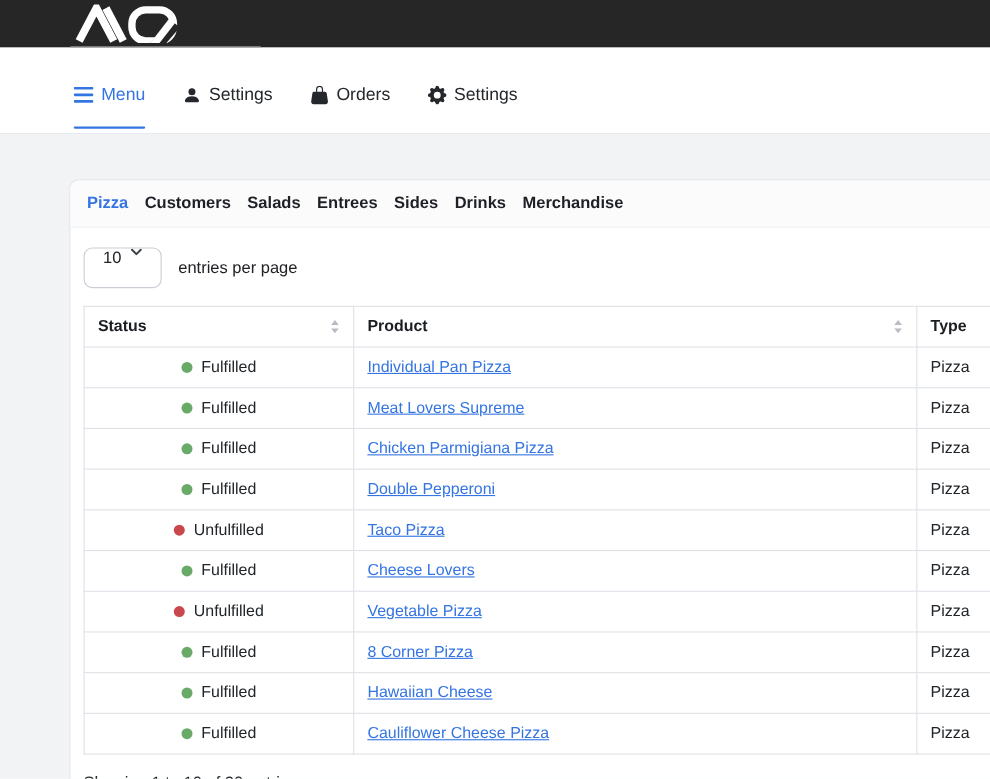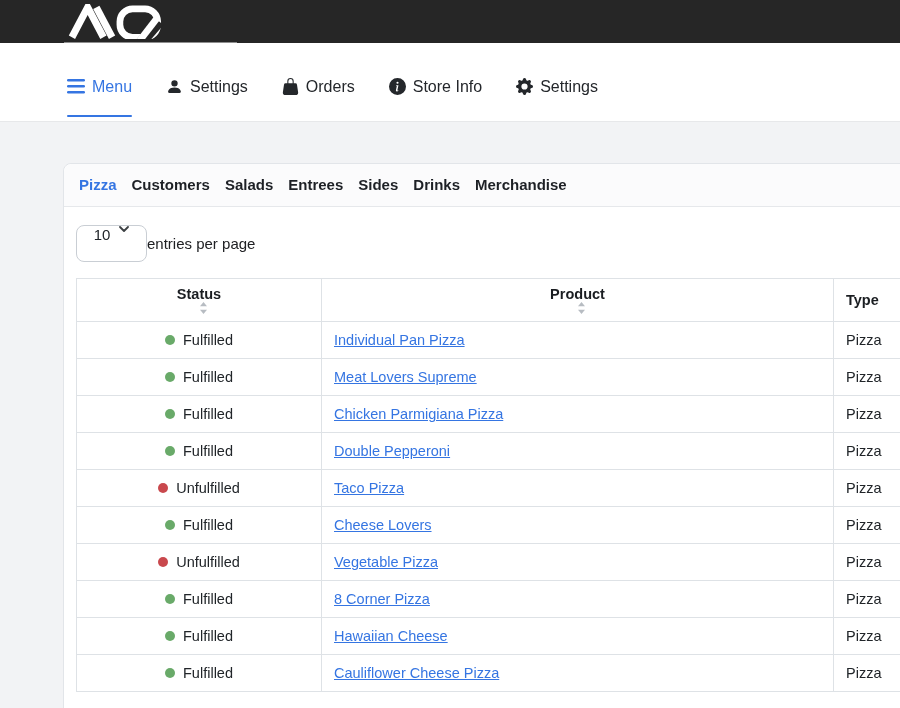--- a/index.html
+++ b/index.html
@@ -31,27 +31,27 @@
   
   .main{height:586px;padding:41px 0 0 63px;}
   .card{width:1100px;background:#fff;border:1px solid var(--card-border);border-radius:8px;}
   .card-header{background:#fbfbfc;border-bottom:1px solid #e6e8eb;border-radius:8px 8px 0 0;padding:11px 15px;display:flex;gap:15px;}
   .tab{font-size:15px;font-weight:700;color:#1d2025;cursor:pointer;line-height:20px;}
   .tab.active{color:var(--accent);}
   .card-body{padding:18px 12px;}
 
   .entries-row{display:flex;align-items:center;}
   .page-size-select{width:71px;height:37px;border:1px solid #c9ced4;border-radius:8px;background:#fff;display:flex;align-items:flex-start;justify-content:center;gap:9px;font-size:15px;cursor:pointer;}
-  .entries-label{margin-left:0;font-size:15px;color:#202124;}
+  .entries-label{margin-left:15px;font-size:15px;color:#202124;}
 
   table{border-collapse:collapse;table-layout:fixed;width:1070px;margin-top:16px;background:#fff;}
   col.c-status{width:245px;} col.c-product{width:512px;} col.c-type{width:313px;}
   th,td{border:1px solid var(--border);padding:7px 12px;font-size:14.5px;text-align:left;height:37px;vertical-align:middle;}
   th{font-weight:700;color:#1a1d21;}
-  .th-inner{display:flex;align-items:center;justify-content:space-between;flex-direction:column;}
+  .th-inner{display:flex;align-items:center;justify-content:space-between;}
   .sort-icon{display:block;flex:0 0 auto;margin-left:8px;}
   .status-cell{display:flex;align-items:center;gap:8px;justify-content:center;}
   .dot{width:10px;height:10px;border-radius:50%;flex:0 0 auto;background:#9aa0a6;}
   .dot-green{background:var(--green);}
   .dot-red{background:var(--red);}
   td a{color:var(--accent);text-decoration:underline;cursor:pointer;}
   .summary{margin-top:17px;font-size:15px;color:#212529;}
 </style>
 </head>
 <body>
@@ -82,26 +82,20 @@
       <svg width="17" height="17" viewBox="0 0 16 16" fill="#24272b">
         <path d="M3 14s-1 0-1-1 1-4 6-4 6 3 6 4-1 1-1 1zm5-6a3 3 0 1 0 0-6 3 3 0 0 0 0 6"></path>
       </svg>
       <span>Settings</span>
     </div>
     <div class="nav-item">
       <svg width="17" height="17" viewBox="0 0 16 16" fill="#24272b">
         <path d="M8 1a2 2 0 0 1 2 2v2H6V3a2 2 0 0 1 2-2m3 4V3a3 3 0 1 0-6 0v2H3.36a1.5 1.5 0 0 0-1.483 1.277L.85 13.13A2.5 2.5 0 0 0 3.322 16h9.355a2.5 2.5 0 0 0 2.473-2.87l-1.028-6.853A1.5 1.5 0 0 0 12.64 5z"></path>
       </svg>
       <span>Orders</span>
-    </div>
-    <div class="nav-item">
-      <svg width="17" height="17" viewBox="0 0 16 16" fill="#24272b">
-        <path d="M8 16A8 8 0 1 0 8 0a8 8 0 0 0 0 16m.93-9.412-1 4.705c-.07.34.029.533.304.533.194 0 .487-.07.686-.246l-.088.416c-.287.346-.92.598-1.465.598-.703 0-1.002-.422-.808-1.319l.738-3.468c.064-.293.006-.399-.287-.47l-.451-.081.082-.381 2.29-.287zM8 5.5a1 1 0 1 1 0-2 1 1 0 0 1 0 2"></path>
-      </svg>
-      <span>Store Info</span>
     </div>
     <div class="nav-item">
       <svg width="17" height="17" viewBox="0 0 16 16" fill="#24272b">
         <path fill-rule="evenodd" d="M9.405 1.05c-.413-1.4-2.397-1.4-2.81 0l-.1.34a1.464 1.464 0 0 1-2.105.872l-.31-.17c-1.283-.698-2.686.705-1.987 1.987l.169.311c.446.82.023 1.841-.872 2.105l-.34.1c-1.4.413-1.4 2.397 0 2.81l.34.1a1.464 1.464 0 0 1 .872 2.105l-.17.31c-.698 1.283.705 2.686 1.987 1.987l.311-.169a1.464 1.464 0 0 1 2.105.872l.1.34c.413 1.4 2.397 1.4 2.81 0l.1-.34a1.464 1.464 0 0 1 2.105-.872l.31.17c1.283.698 2.686-.705 1.987-1.987l-.169-.311a1.464 1.464 0 0 1 .872-2.105l.34-.1c1.4-.413 1.4-2.397 0-2.81l-.34-.1a1.464 1.464 0 0 1-.872-2.105l.17-.31c.698-1.283-.705-2.686-1.987-1.987l-.311.169a1.464 1.464 0 0 1-2.105-.872zM8 10.93a2.929 2.929 0 1 1 0-5.86 2.929 2.929 0 0 1 0 5.858z"></path>
       </svg>
       <span>Settings</span>
     </div>
   </div>
 
   <div class="main">

